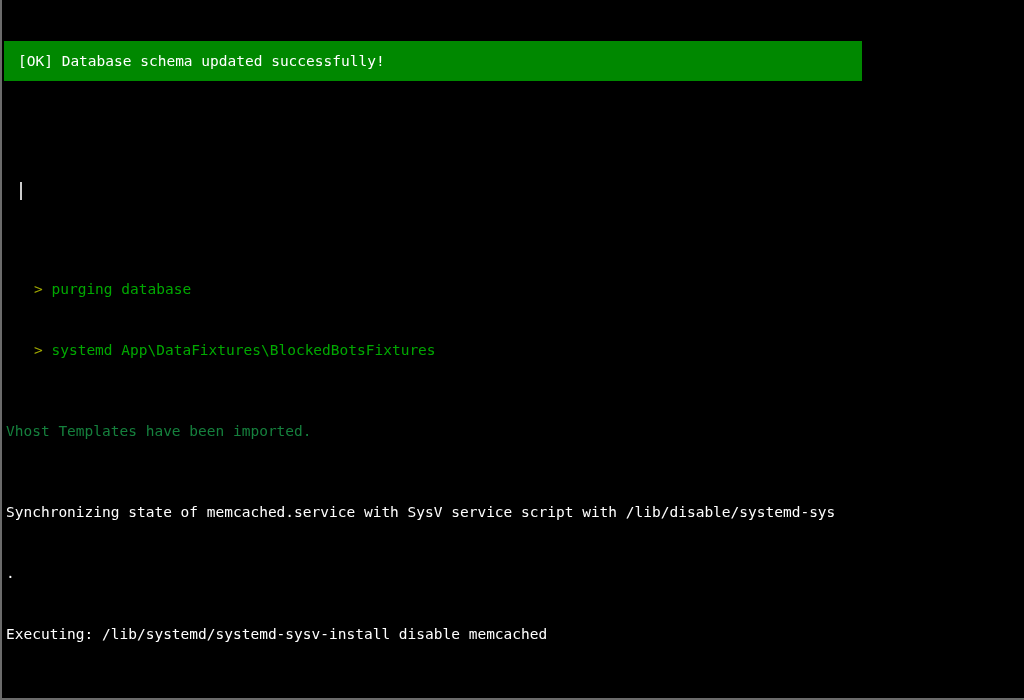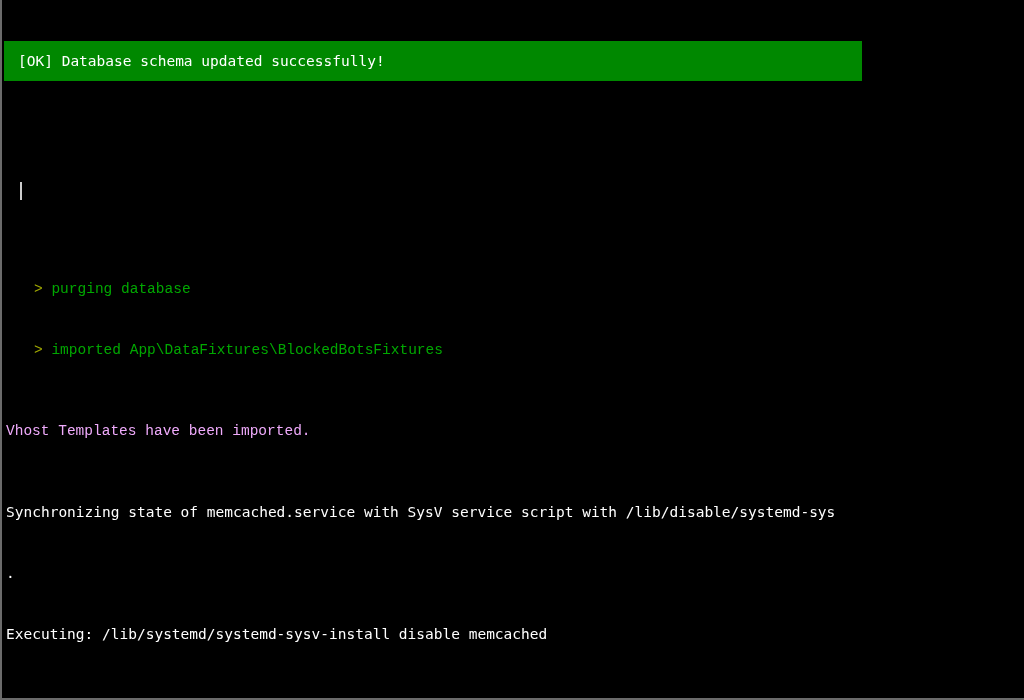--- a/index.html
+++ b/index.html
@@ -27,39 +27,39 @@
       color: #ffffff;
       padding: 10px 8px 10px 14px;
       width: 858px;
       margin: 0 0 2px 2px;
     }
     .content {
       padding: 0 0 0 4px;
     }
     .green { color: #00a800; }
     .yellow-prompt { color: #a0a800; }
-    .green-line { color: #f0abfc; font-family: Liberation Mono, monospace; }
+    .green-line { color: #15803d; }
     .white { color: #ffffff; }
-    .indent { padding-left: 28px; font-family: Liberation Mono, monospace; }
+    .indent { padding-left: 28px; }
     .cursor-line {
       display: flex;
       align-items: center;
     }
     .cursor-top { padding-left: 14px; margin-top: 18px; margin-bottom: 18px;}
   </style>
 </head>
 <body>
 
 <div class="terminal">
   <div class="banner">[OK] Database schema updated successfully!</div>
   <div class="content">
     <div class="cursor-line cursor-top"><span style="display:inline-block;width:2px;height:18px;background:#cccccc"></span></div>
 
     <div class="indent"><span class="yellow-prompt">&gt;</span> <span class="green">purging database</span></div>
-    <div class="indent"><span class="yellow-prompt">&gt;</span> <span class="green">imported App\DataFixtures\BlockedBotsFixtures</span></div>
+    <div class="indent"><span class="yellow-prompt">&gt;</span> <span class="green">systemd App\DataFixtures\BlockedBotsFixtures</span></div>
 
     <div class="green-line">Vhost Templates have been imported.</div>
 
     <div class="white">Synchronizing state of memcached.service with SysV service script with /lib/disable/systemd-sys</div>
     <div class="white">.</div>
     <div class="white">Executing: /lib/systemd/systemd-sysv-install disable memcached</div>
     
     
     
     

